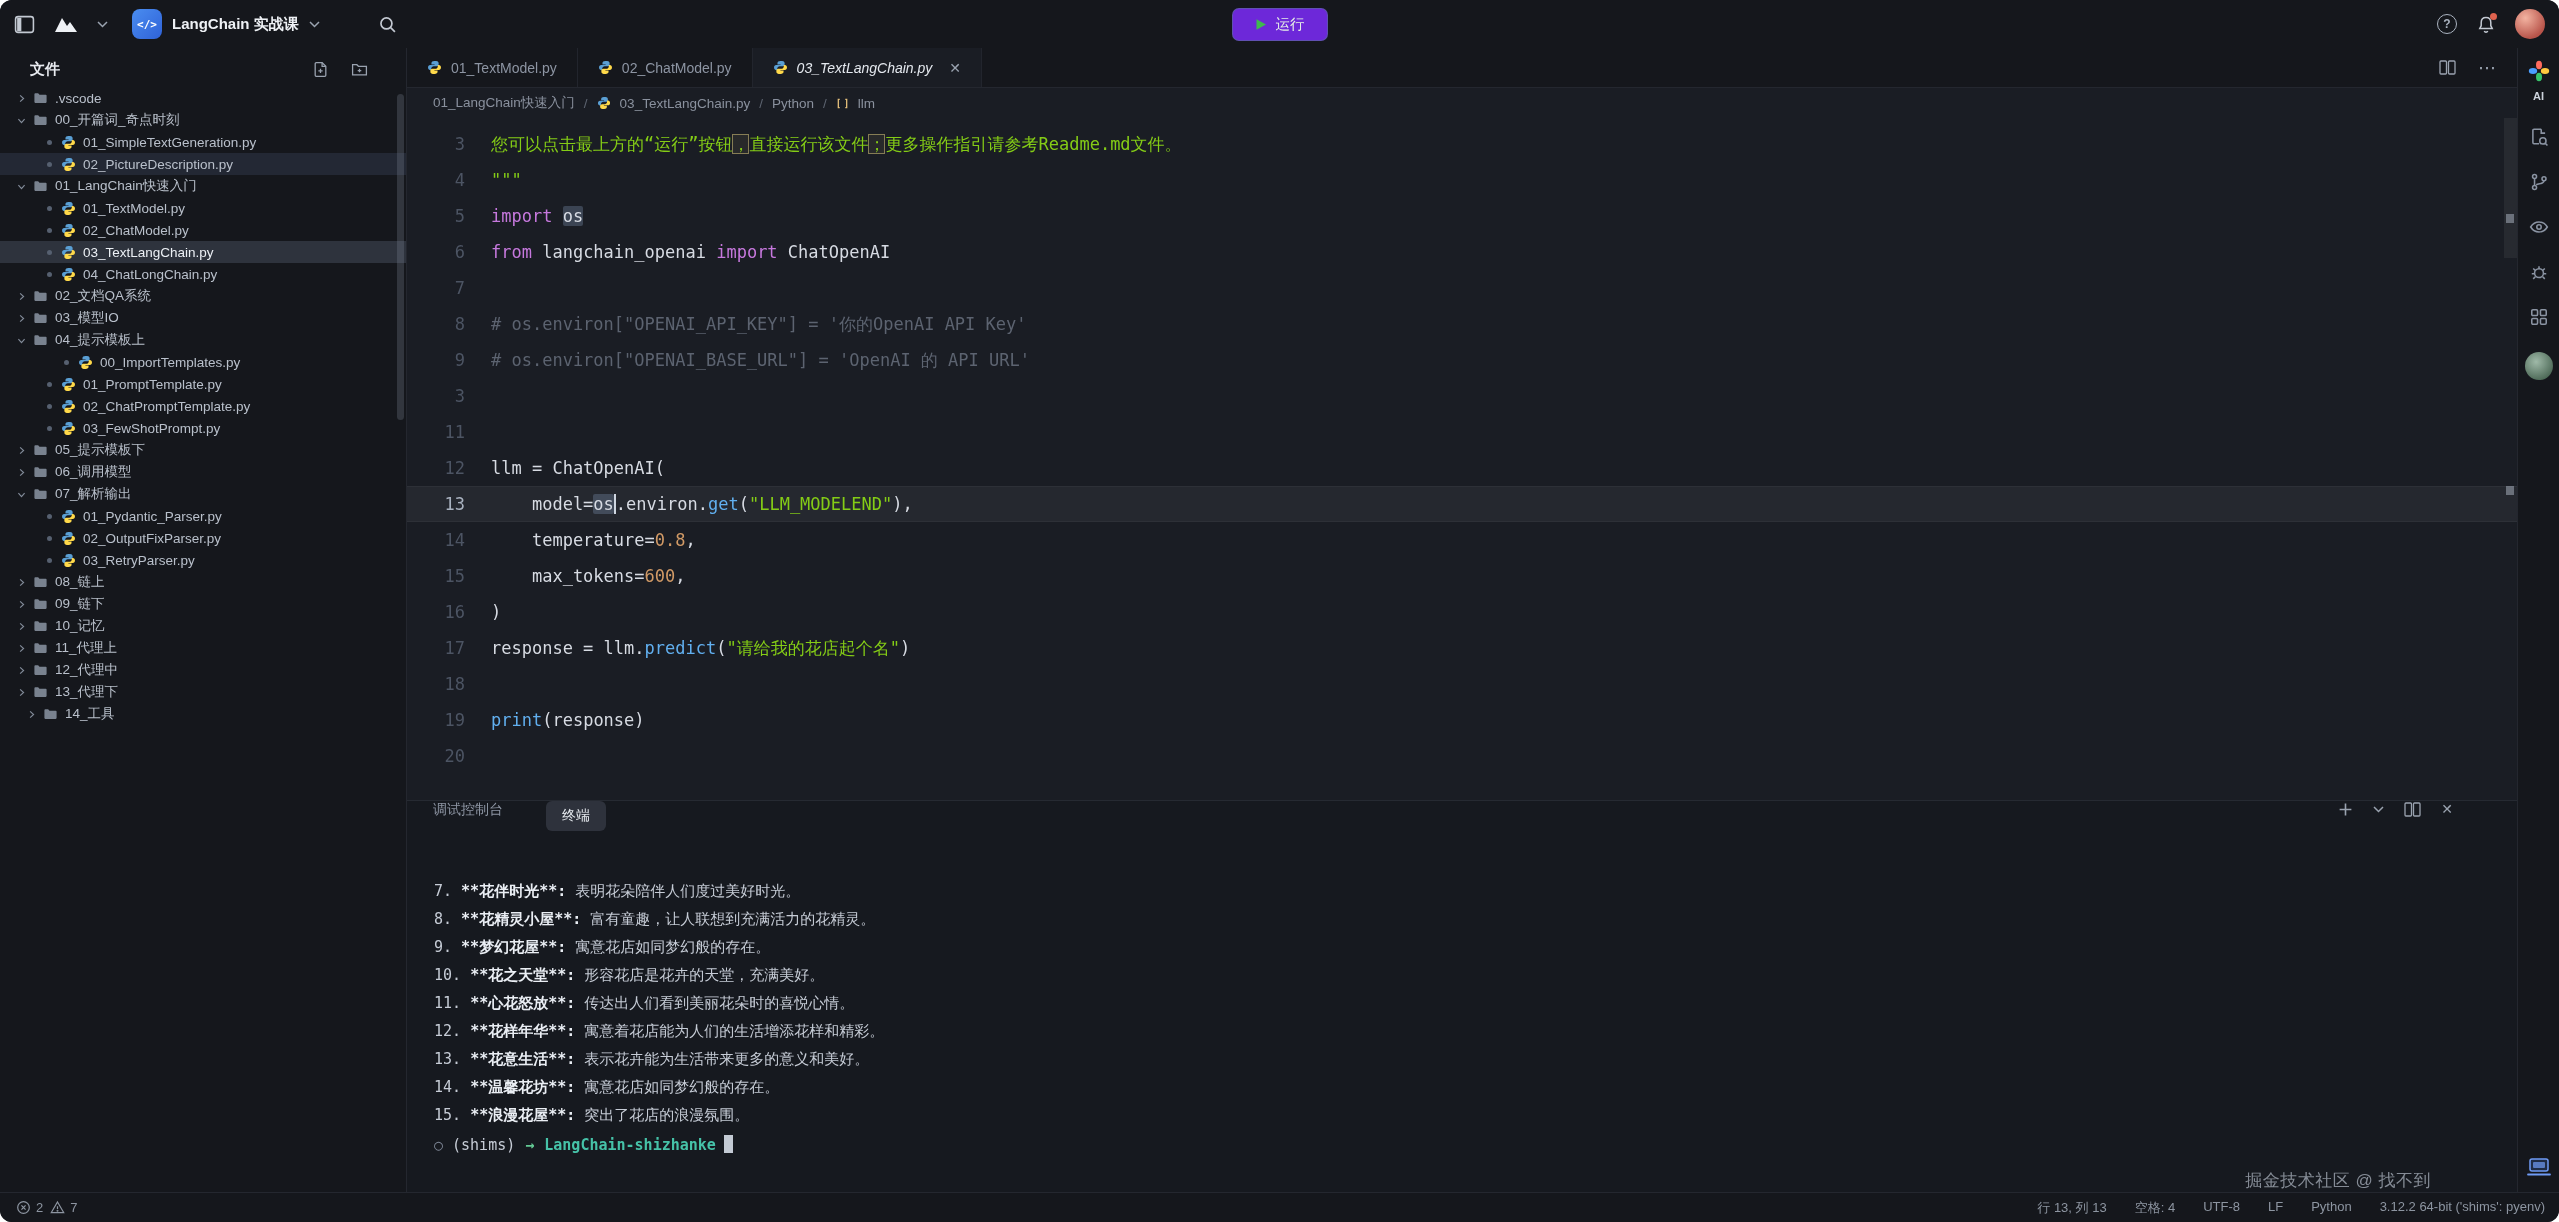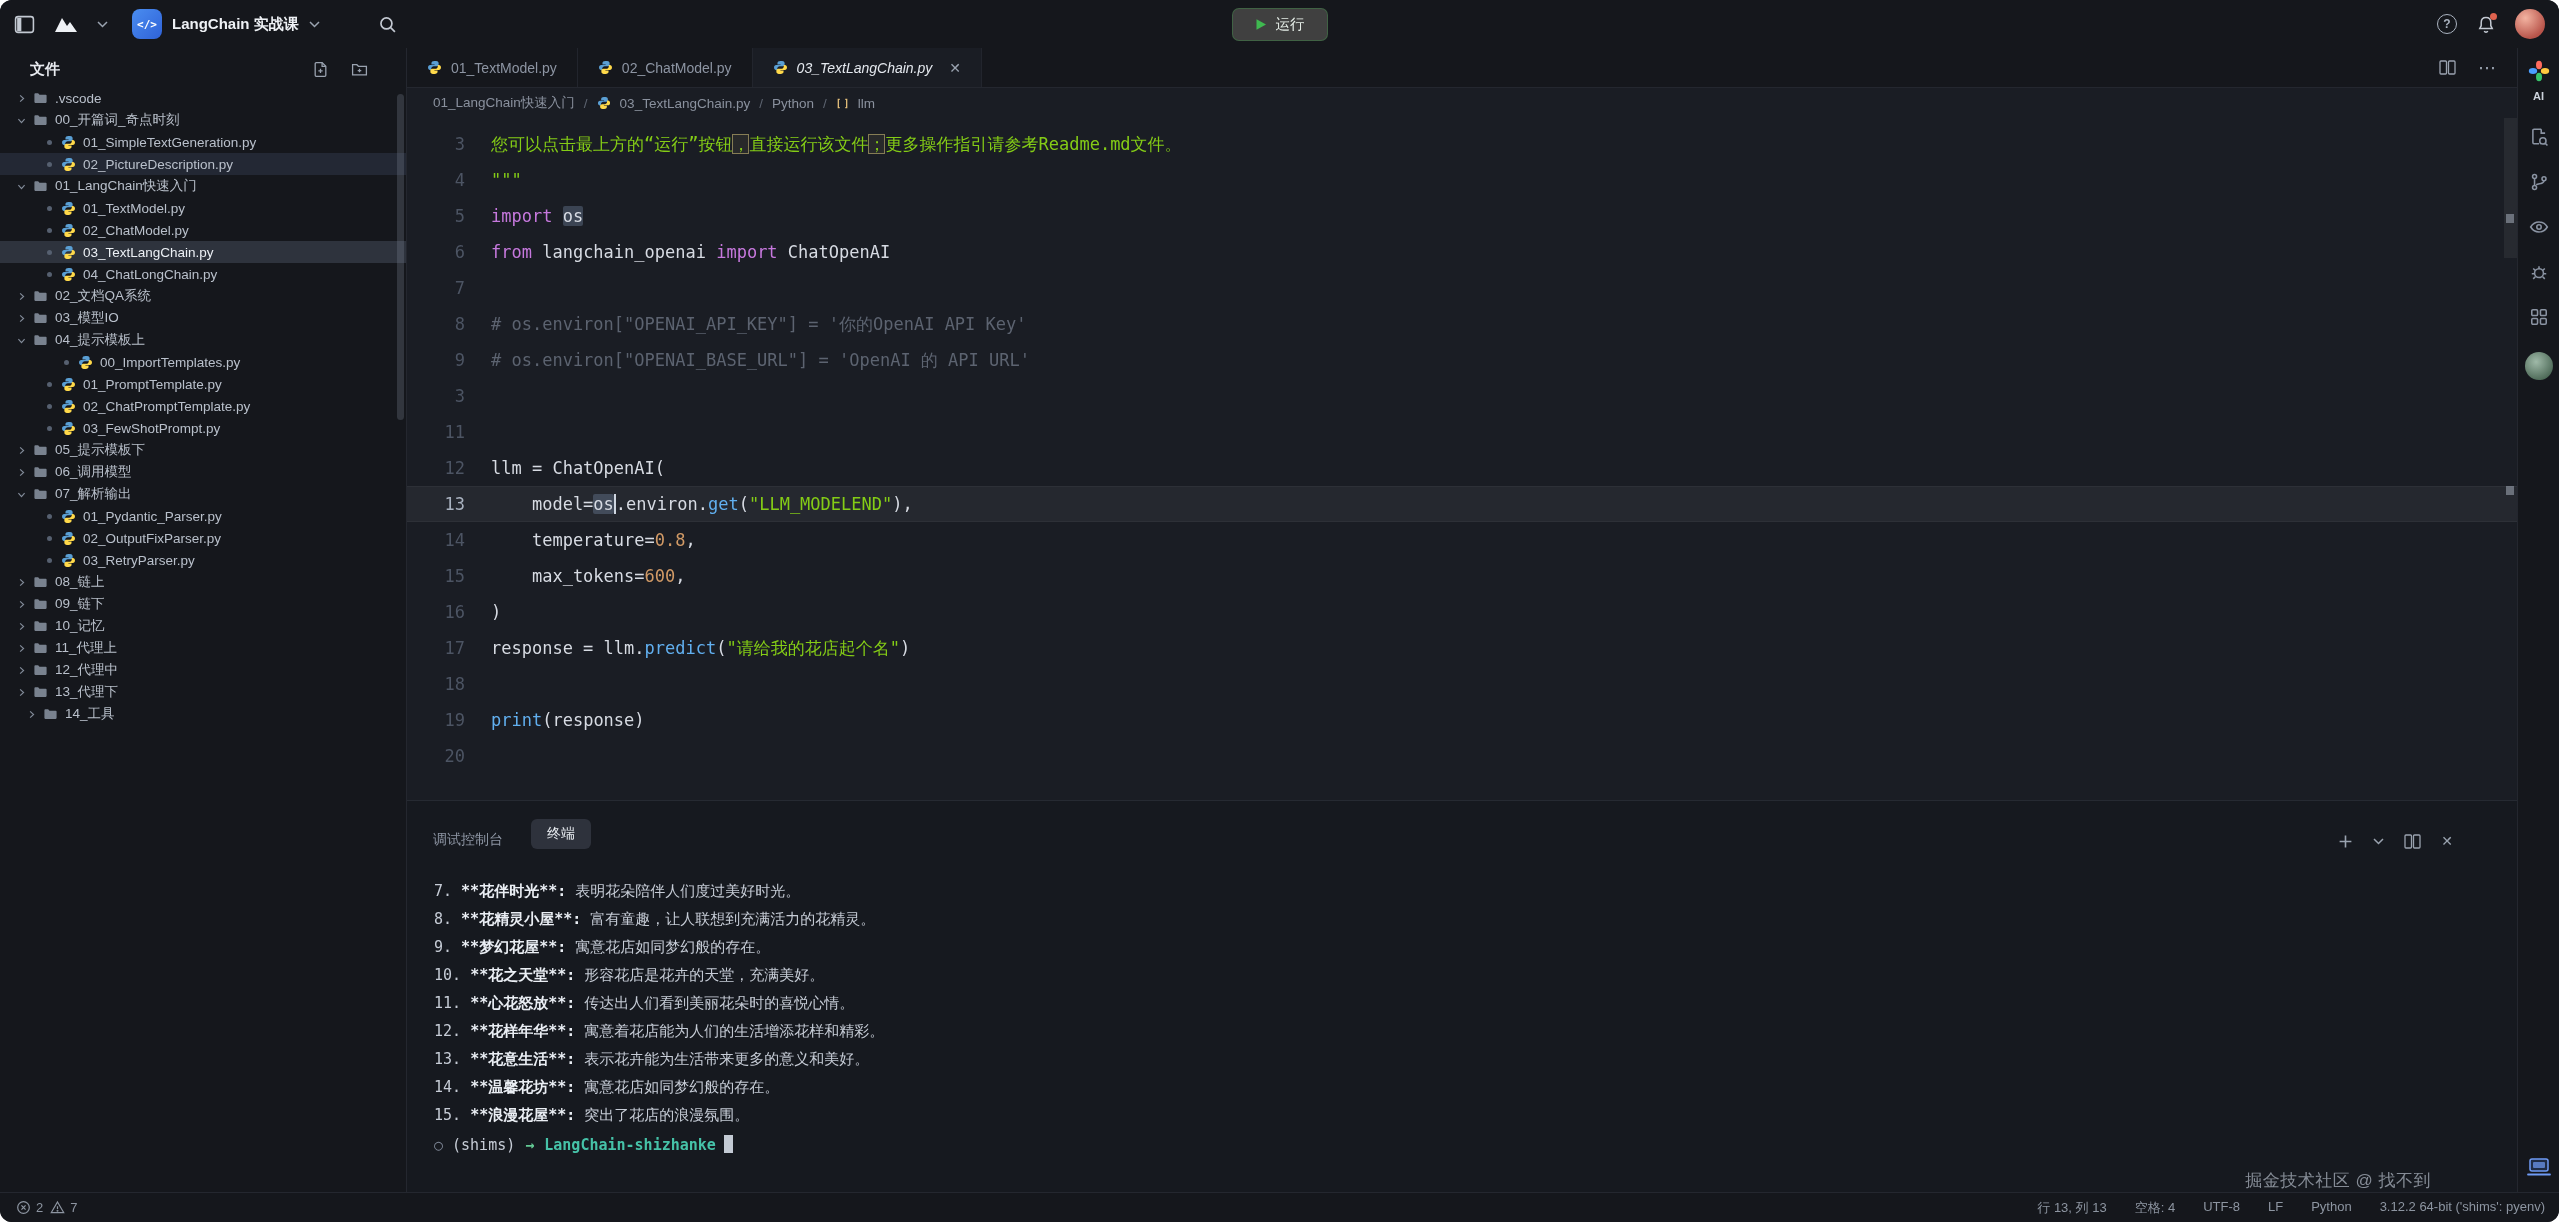--- a/index.html
+++ b/index.html
@@ -9,21 +9,21 @@
 
   
   .topbar{position:relative;height:48px;display:flex;align-items:center;justify-content:space-between;padding:0 14px;background:#15171c;}
   .tb-left{display:flex;align-items:center;gap:16px;}
   .ico{display:flex;align-items:center;justify-content:center;cursor:pointer;}
   .course{display:flex;align-items:center;gap:10px;margin-left:8px;cursor:pointer;}
   .course-icon{width:30px;height:30px;border-radius:8px;background:linear-gradient(135deg,#4a8df0,#2f62d8);color:#fff;
     font:700 11px "DejaVu Sans Mono",monospace;display:flex;align-items:center;justify-content:center;}
   .course-title{font-size:15px;font-weight:700;color:#eef1f5;white-space:nowrap;}
   .run-btn{position:absolute;left:50%;top:8px;transform:translateX(-50%);display:flex;align-items:center;gap:9px;height:33px;
-    padding:0 22px;background:#404040;border:1px solid rgba(63,185,80,.28);border-radius:7px;color:#e4ece6;font-size:14.5px;cursor:pointer;
+    padding:0 22px;background:#6d28d9;border:1px solid rgba(63,185,80,.28);border-radius:7px;color:#e4ece6;font-size:14.5px;cursor:pointer;
     font-family:inherit;}
   .tb-right{display:flex;align-items:center;gap:20px;}
   .help-badge{width:20px;height:20px;border:1.6px solid #aab3c0;border-radius:50%;color:#aab3c0;font-size:12px;font-weight:700;
     display:flex;align-items:center;justify-content:center;cursor:pointer;}
   .bell{position:relative;cursor:pointer;display:flex;}
   .bell .dot{position:absolute;top:-2px;right:-2px;width:7px;height:7px;border-radius:50%;background:#e0634f;}
   .avatar{width:30px;height:30px;border-radius:50%;background:radial-gradient(circle at 35% 30%,#f3b3a1,#b8544a 72%);cursor:pointer;}
 
   
   .main{display:flex;height:1144px;}
@@ -72,21 +72,21 @@
   .word-hl{background:rgba(110,128,156,.4);border-radius:2px;}
   .uni-box{outline:1px solid rgba(212,195,120,.55);outline-offset:-1px;background:rgba(212,195,120,.08);}
   .caret{display:inline-block;width:2px;height:20px;background:#cfd6e0;vertical-align:-4px;}
   .vscroll{position:absolute;top:0;right:0;width:13px;height:140px;background:rgba(255,255,255,.06);cursor:pointer;}
   .ruler-mark{position:absolute;right:3px;width:8px;height:9px;background:rgba(190,200,215,.45);}
   .ruler-mark.m1{top:96px;}
   .ruler-mark.m2{top:368px;}
 
   
   .panel{height:392px;flex:none;border-top:1px solid #262a32;display:flex;flex-direction:column;background:#16191f;}
-  .panel-header{height:48px;flex:none;display:flex;align-items:flex-end;gap:28px;padding:0 64px 0 26px;}
+  .panel-header{height:48px;flex:none;display:flex;align-items:flex-start;gap:43px;padding:0 64px 0 26px;}
   .ptab{font-size:14px;color:#8d95a3;cursor:pointer;}
   .ptab.active{background:#2e323c;color:#e6eaef;padding:6px 16px;border-radius:6px;}
   .panel-actions{margin-left:auto;display:flex;align-items:center;gap:20px;color:#9aa3b0;}
   .terminal{flex:1;padding:28px 0 0 27px;font-family:"DejaVu Sans Mono",monospace;font-size:15px;line-height:28px;color:#c6ccd6;cursor:text;}
   .tstrong{font-weight:700;color:#eaeef4;}
   .prompt{margin-top:2px;}
   .pcircle{color:#7d8695;margin-right:9px;}
   .parrow{color:#63c893;font-weight:700;margin:0 10px;}
   .pdir{color:#46c2a8;font-weight:700;}
   .tcursor{display:inline-block;width:9px;height:18px;background:#c3cad4;margin-left:8px;vertical-align:-3px;}

